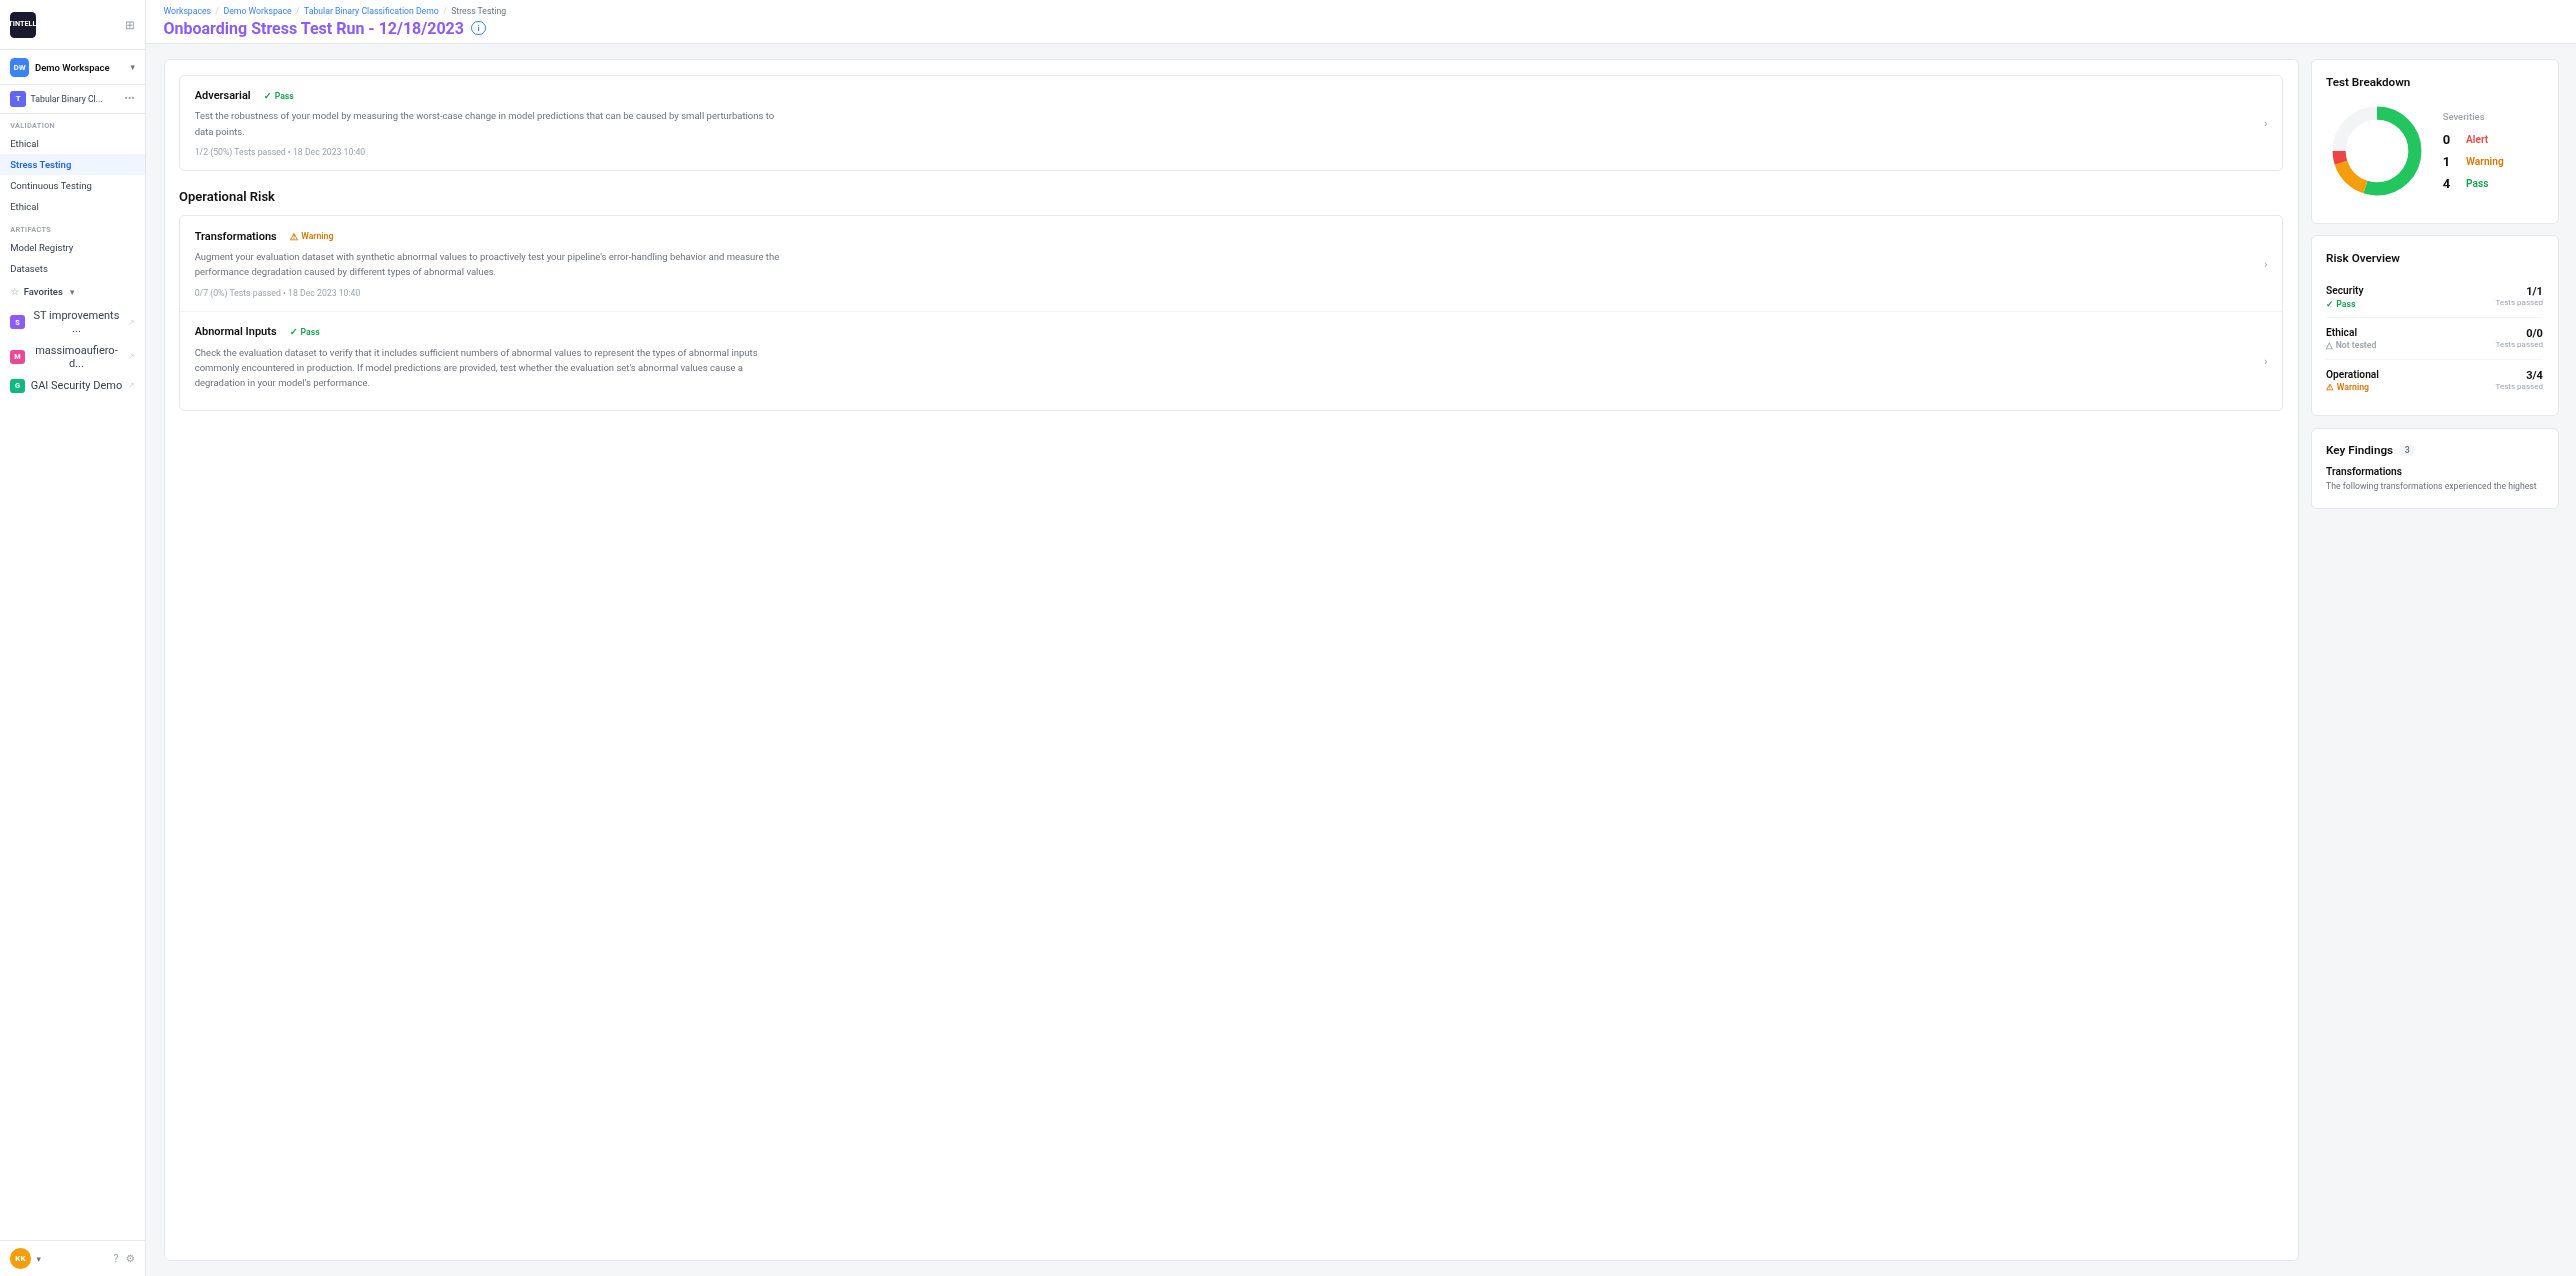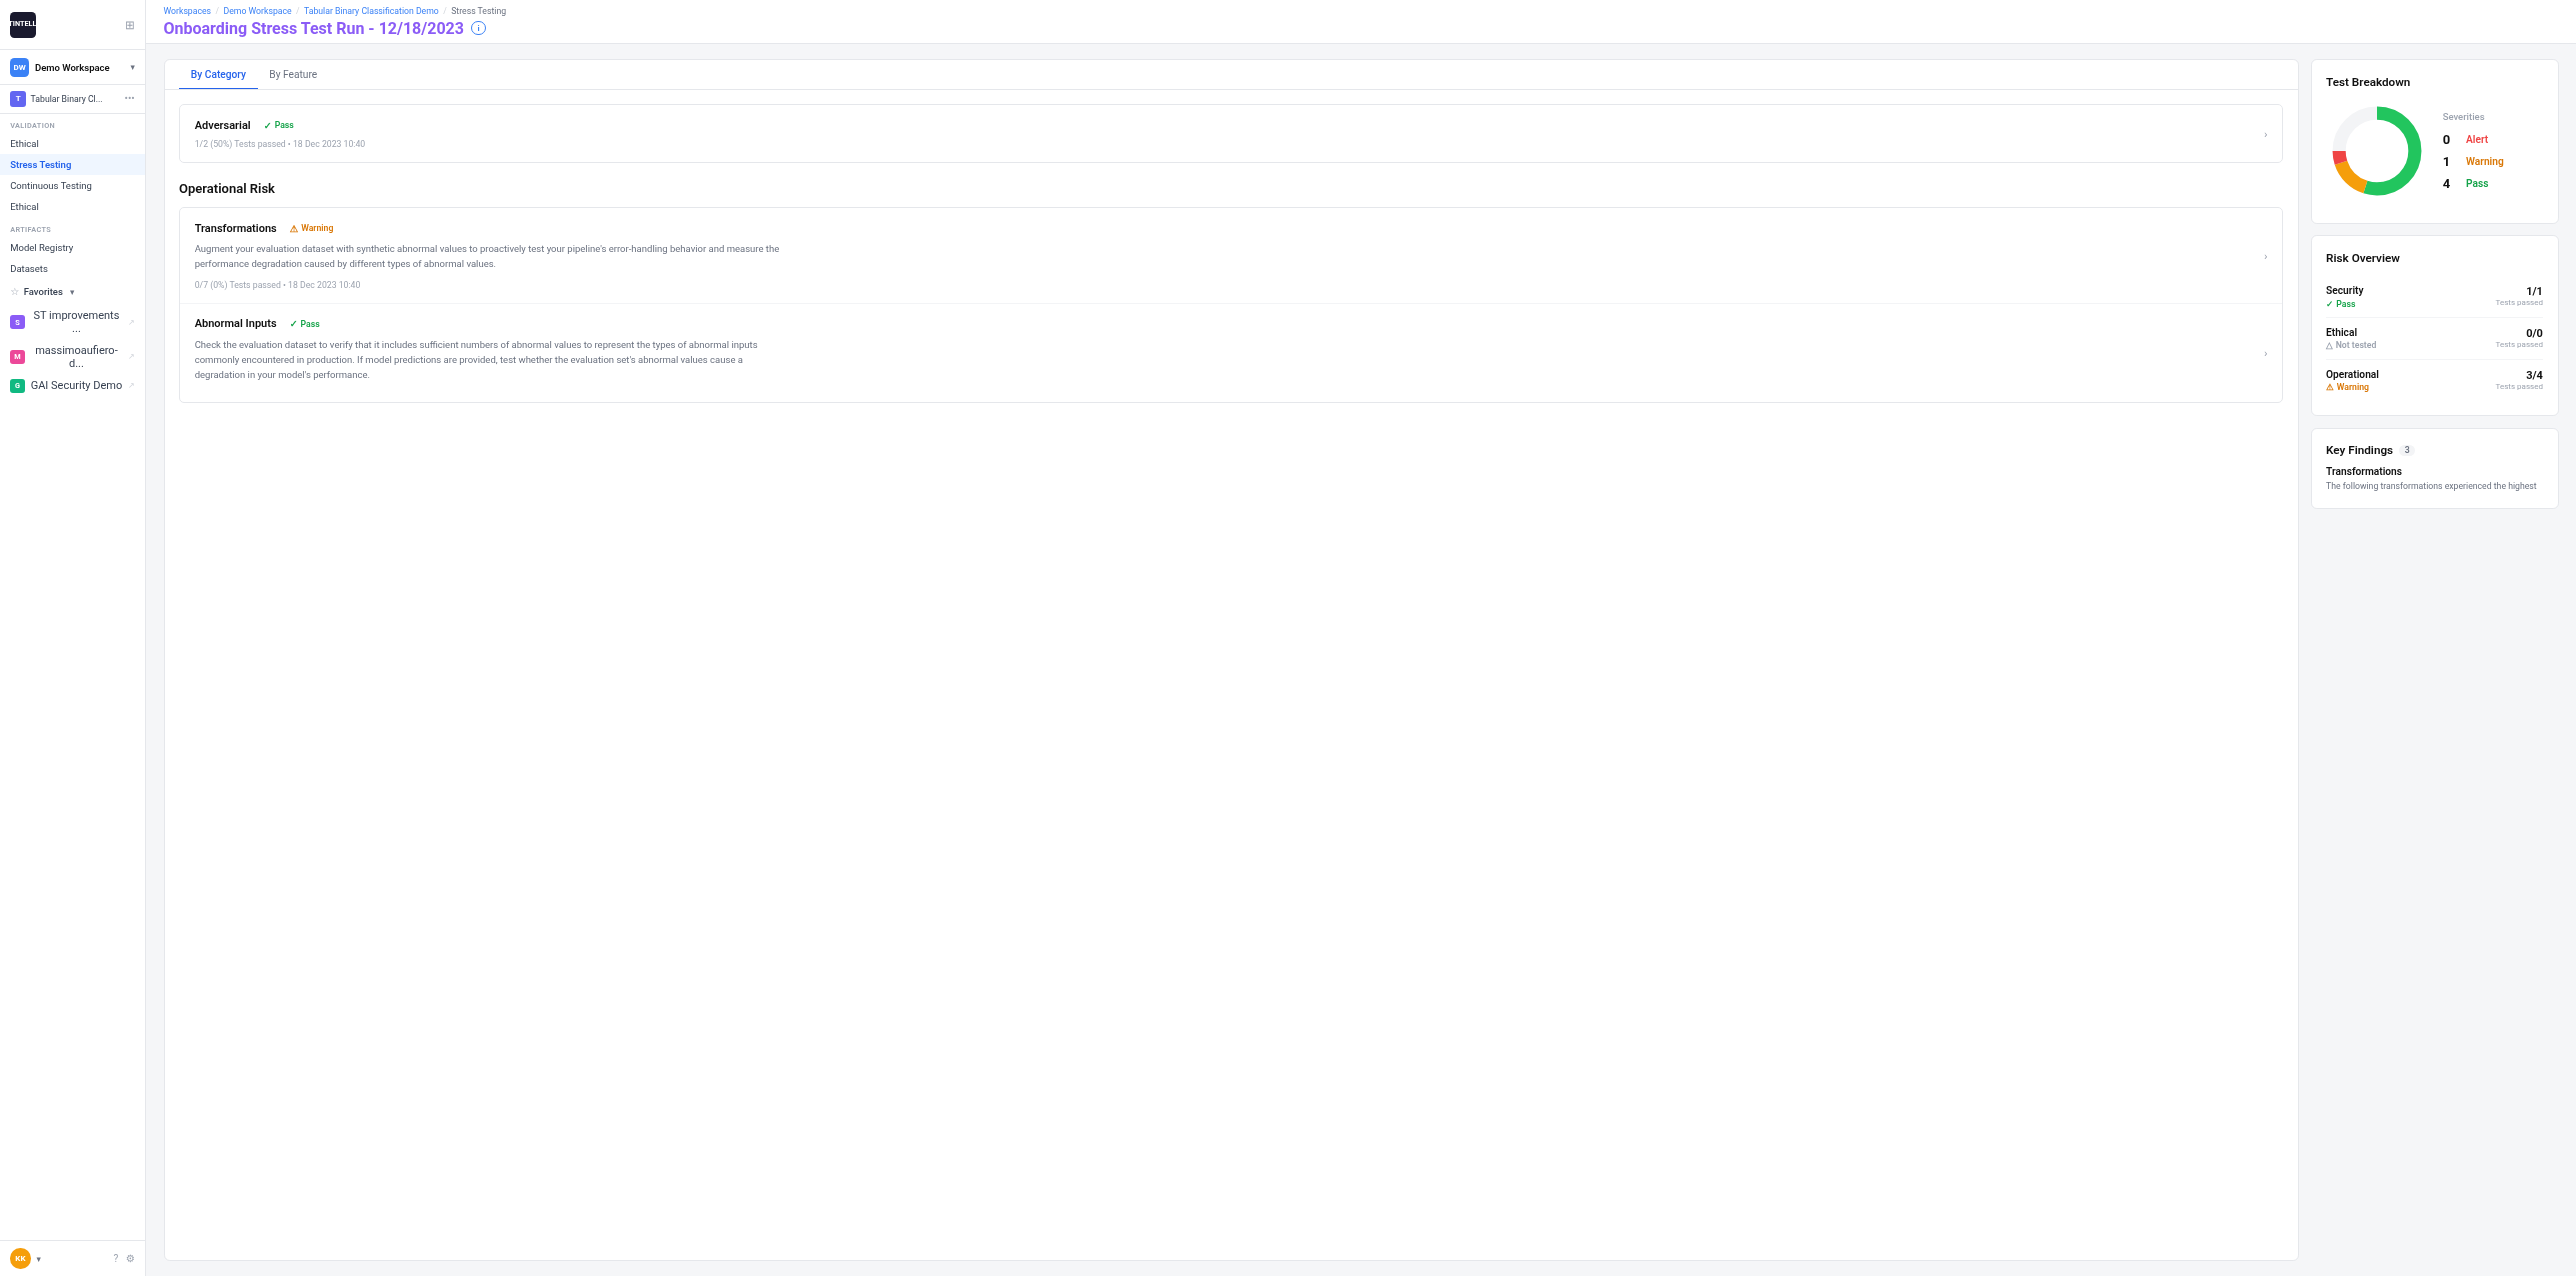--- a/index.html
+++ b/index.html
@@ -556,41 +556,34 @@
     </div>
     <div class="page-title-row">
       <h1 class="page-title">Onboarding Stress Test Run - 12/18/2023</h1>
       <div class="info-icon">i</div>
     </div>
   </div>
 
   <div class="content-area">
 
     <div class="center-panel">
-      <div class="tabs-bar">
-        <div class="tab active">
-          <span>By Category</span>
-        </div>
-        <div class="tab">
-          <span>By Feature</span>
-        </div>
-      </div>
 
       <div class="panel-content">
 
         <div class="risk-section">
           <div class="category-card">
             <div class="test-item">
               <div class="test-header">
                 <span class="test-name">Adversarial</span>
                 <span class="badge badge-pass">
                   <span class="badge-icon">✓</span>
                   <span>Pass</span>
                 </span>
               </div>
+              <p class="test-desc">Test the robustness of your model by measuring the worst-case change in model predictions that can be caused by small perturbations to data points.</p>
               <span class="test-meta">1/2 (50%) Tests passed  •  18 Dec 2023 10:40</span>
               <span class="test-arrow">›</span>
             </div>
           </div>
         </div>
 
         <div class="risk-section">
           <div class="section-title">Operational Risk</div>
           <div class="category-card">
             <div class="test-item">

